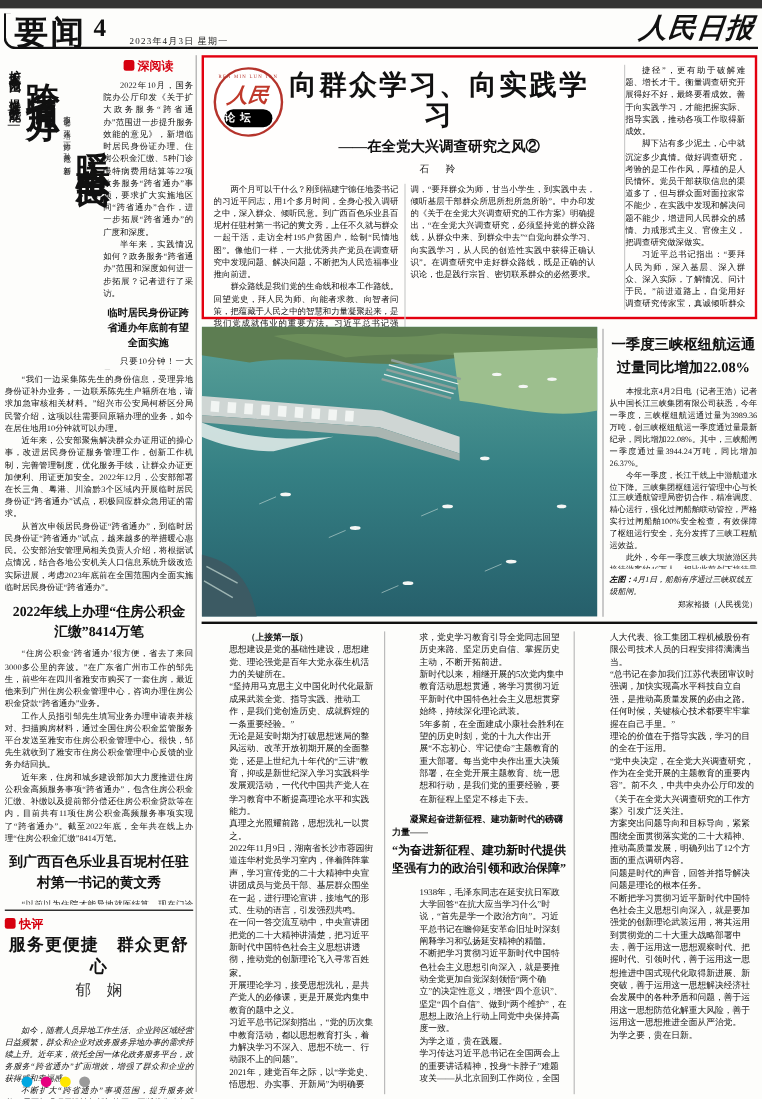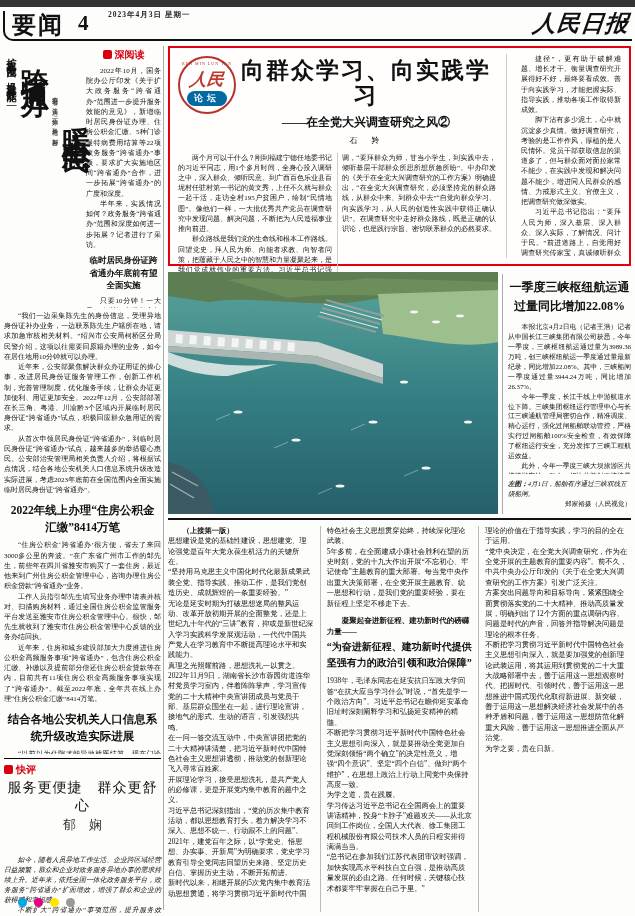--- a/index.html
+++ b/index.html
@@ -4,23 +4,23 @@
 <style>
   * { box-sizing: border-box; margin: 0; padding: 0; }
   html,body { background:#fff; }
   body { font-family: "Liberation Serif", serif; color:#111; }
   #page { position:relative; width:635px; height:916px; background:#fdfdfb; overflow:hidden; }
 
   
   .topbar { position:absolute; left:0; top:0; width:635px; height:7px; background:#333; }
   .header-bracket { position:absolute; left:3px; top:11px; width:629px; height:30px;
     border-left:2px solid #111; border-bottom:2px solid #111; border-bottom-left-radius:10px; }
-  .section-label { position:absolute; left:12px; top:9px; font-size:24px; font-weight:900; letter-spacing:2px; }
+  .section-label { position:absolute; left:12px; top:9px; font-size:28px; font-weight:900; letter-spacing:2px; }
   .page-number { position:absolute; left:78px; top:11px; font-size:21px; font-weight:900; }
-  .page-date { position:absolute; left:108px; top:10px; font-size:7.5px; font-weight:bold; letter-spacing:1px; color:#222; }
+  .page-date { position:absolute; left:108px; top:30px; font-size:7.5px; font-weight:normal; letter-spacing:1px; color:#222; }
   .masthead { position:absolute; right:6px; top:8px; font-size:23px; font-weight:900;
     font-style:italic; transform:skewX(-6deg); letter-spacing:1px; }
 
   
   .body-text p { font-size:7px; line-height:1.46; text-align:justify; text-indent:2em; margin:0; }
   .vert { writing-mode:vertical-rl; text-orientation:upright; }
 
   
   .leftcol { position:absolute; left:4px; top:46px; width:157px; height:866px; }
   .left-flow { height:708px; overflow:hidden; }
@@ -34,21 +34,21 @@
   .tag-row { color:#d6000f; font-weight:bold; font-size:10px; text-align:center; margin:2px 0 4px; }
   .tag-icon { display:inline-block; width:9px; height:9px; background:#d6000f; border-radius:2px;
     margin-right:3px; vertical-align:-1px; }
   .deep-subhead { font-size:8.5px; font-weight:bold; text-align:center; line-height:1.5; margin:4px 0; }
   .fw { margin-top:3px; }
   .left-title { font-size:11.5px; font-weight:bold; text-align:center; line-height:1.5; margin:7px 2px 4px; }
 
   .quick { position:absolute; left:0; top:712px; width:157px; height:154px;
     border-top:1.5px solid #000; padding-top:4px; }
   .quick .tag-row { text-align:left; font-size:10px; margin:0 0 2px; }
-  .quick-title { font-size:14px; font-weight:400; text-align:center; margin:2px 0 1px; letter-spacing:1px; }
+  .quick-title { font-size:14px; font-weight:700; text-align:center; margin:2px 0 1px; letter-spacing:1px; }
   .quick-author { text-align:center; font-size:13px; color:#333; margin-bottom:21px; }
   .quick-body p { font-size:6.8px; font-style:italic; }
   .dots { position:absolute; left:14px; bottom:1px; }
   .dots span { display:inline-block; width:9px; height:9px; border-radius:50%; margin-right:3px; }
 
   
   .vrule { position:absolute; width:1px; background:#aaa; }
   .v1 { left:163px; top:46px; height:864px; }
   .v2 { left:502px; top:274px; height:240px; }
   .hrule { position:absolute; left:168px; top:518px; width:463px; border-top:2px solid #111; }
@@ -58,47 +58,47 @@
     border:2.5px solid #e3000f; background:#fffefd; padding:6px 8px; display:flex; }
   .forum-left { width:318px; flex-shrink:0; }
   .forum-head { display:flex; align-items:flex-start; }
   .forum-logo { position:relative; width:58px; height:58px; border:2px solid #b5342c; border-radius:50%;
     background:#fff; flex-shrink:0; margin-top:2px; }
   .forum-logo .arc { position:absolute; top:3px; left:0; right:0; text-align:center;
     font-size:4px; color:#b5342c; letter-spacing:1px; }
   .forum-logo .renmin { position:absolute; top:10px; left:0; right:0; text-align:center;
     font-size:17px; font-weight:900; font-style:italic; color:#c0392b; transform:skewX(-8deg); }
   .forum-logo .band { position:absolute; bottom:6px; left:7px; right:7px; height:15px;
-    background:#0369a1; border-radius:8px; color:#fff; font-size:9px; font-weight:bold;
-    text-align:center; line-height:15px; letter-spacing:4px; }
+    background:#000000; border-radius:8px; color:#fff; font-size:9px; font-weight:bold;
+    text-align:left; line-height:15px; letter-spacing:4px; }
   .forum-titles { flex:1; text-align:center; padding-top:4px; }
   .forum-title { font-size:23px; font-weight:900; letter-spacing:2px; line-height:1.1; }
   .forum-subtitle { font-size:12px; font-weight:bold; margin-top:5px; }
   .forum-author { font-size:8px; margin-top:4px; letter-spacing:3px; }
   .forum-cols { margin-top:7px; height:124px; overflow:hidden;
     column-count:2; column-gap:10px; column-fill:auto; column-rule:1px solid #ccc; }
-  .forum-right { flex:1; margin-left:10px; padding-left:14px; border-left:1px solid #ccc; overflow:hidden; }
+  .forum-right { flex:1; margin-left:24px; padding-left:0; border-left:1px solid #ccc; overflow:hidden; }
 
   
   .photo { position:absolute; left:168px; top:272px; width:330px; height:242px; overflow:hidden; }
   .photo svg { display:block; }
 
   
   .sanxia { position:absolute; left:508px; top:274px; width:123px; height:242px; }
   .sanxia-title { font-size:12px; font-weight:900; text-align:center; line-height:1.55; margin:4px 0 7px; }
   .sanxia-body { max-height:152px; overflow:hidden; }
   .sanxia-body p { font-size:6.8px; }
   .caption-block { margin-top:5px; font-size:6.6px; line-height:1.5; font-style:italic; }
   .cap-label { font-weight:bold; }
   .credit { text-align:right; font-size:6.6px; margin-top:1px; }
 
   
   .continuation { position:absolute; left:168px; top:526px; width:463px; height:386px;
     column-count:3; column-gap:13px; column-fill:auto; column-rule:1px solid #bbb; overflow:hidden; }
-  .continuation p { font-size:7.3px; line-height:1.42; }
+  .continuation p { font-size:7.3px; line-height:1.42;margin-left:23px; }
   .lead-tag { font-weight:bold; font-size:7.3px; text-indent:2em; line-height:1.42; }
   .cont-subhead-intro { font-weight:bold; font-size:7.5px; text-indent:2em; margin:6px 0 2px; line-height:1.5; }
   .cont-subhead { font-weight:900; font-size:10px; line-height:1.55; margin:0 0 6px; }
 </style>
 </head>
 <body>
 
 <div id="page">
 
   <div class="topbar"></div>
@@ -137,21 +137,21 @@
           <p>从首次申领居民身份证“跨省通办”，到临时居民身份证“跨省通办”试点，越来越多的举措暖心惠民。公安部治安管理局相关负责人介绍，将根据试点情况，结合各地公安机关人口信息系统升级改造实际进展，考虑2023年底前在全国范围内全面实施临时居民身份证“跨省通办”。</p>
         </div>
 
       <h2 class="left-title">2022年线上办理“住房公积金汇缴”8414万笔</h2>
       <div class="body-text">
           <p>“住房公积金‘跨省通办’很方便，省去了来回3000多公里的奔波。”在广东省广州市工作的邹先生，前些年在四川省雅安市购买了一套住房，最近他来到广州住房公积金管理中心，咨询办理住房公积金贷款“跨省通办”业务。</p>
           <p>工作人员指引邹先生填写业务办理申请表并核对、扫描购房材料，通过全国住房公积金监管服务平台发送至雅安市住房公积金管理中心。很快，邹先生就收到了雅安市住房公积金管理中心反馈的业务办结回执。</p>
           <p>近年来，住房和城乡建设部加大力度推进住房公积金高频服务事项“跨省通办”，包含住房公积金汇缴、补缴以及提前部分偿还住房公积金贷款等在内，目前共有11项住房公积金高频服务事项实现了“跨省通办”。截至2022年底，全年共在线上办理“住房公积金汇缴”8414万笔。</p>
         </div>
 
-      <h2 class="left-title">结合各地公安机关人口信息系统升级改造实际进展</h2>
+      <h2 class="left-title">到广西百色乐业县百坭村任驻村第一书记的黄文秀</h2>
       <div class="body-text">
           <p>“以前以为住院才能异地就医结算，现在门诊慢特病也可以跨省直接结算，不用垫付也不用跑回老家报销。”重庆市南岸区的涂永凤说。</p>
         </div>
     </div>
 
     <div class="quick">
       <div class="tag-row">
         <span class="tag-icon"></span><span>快评</span>
       </div>
       <h2 class="quick-title">服务更便捷　群众更舒心</h2>

